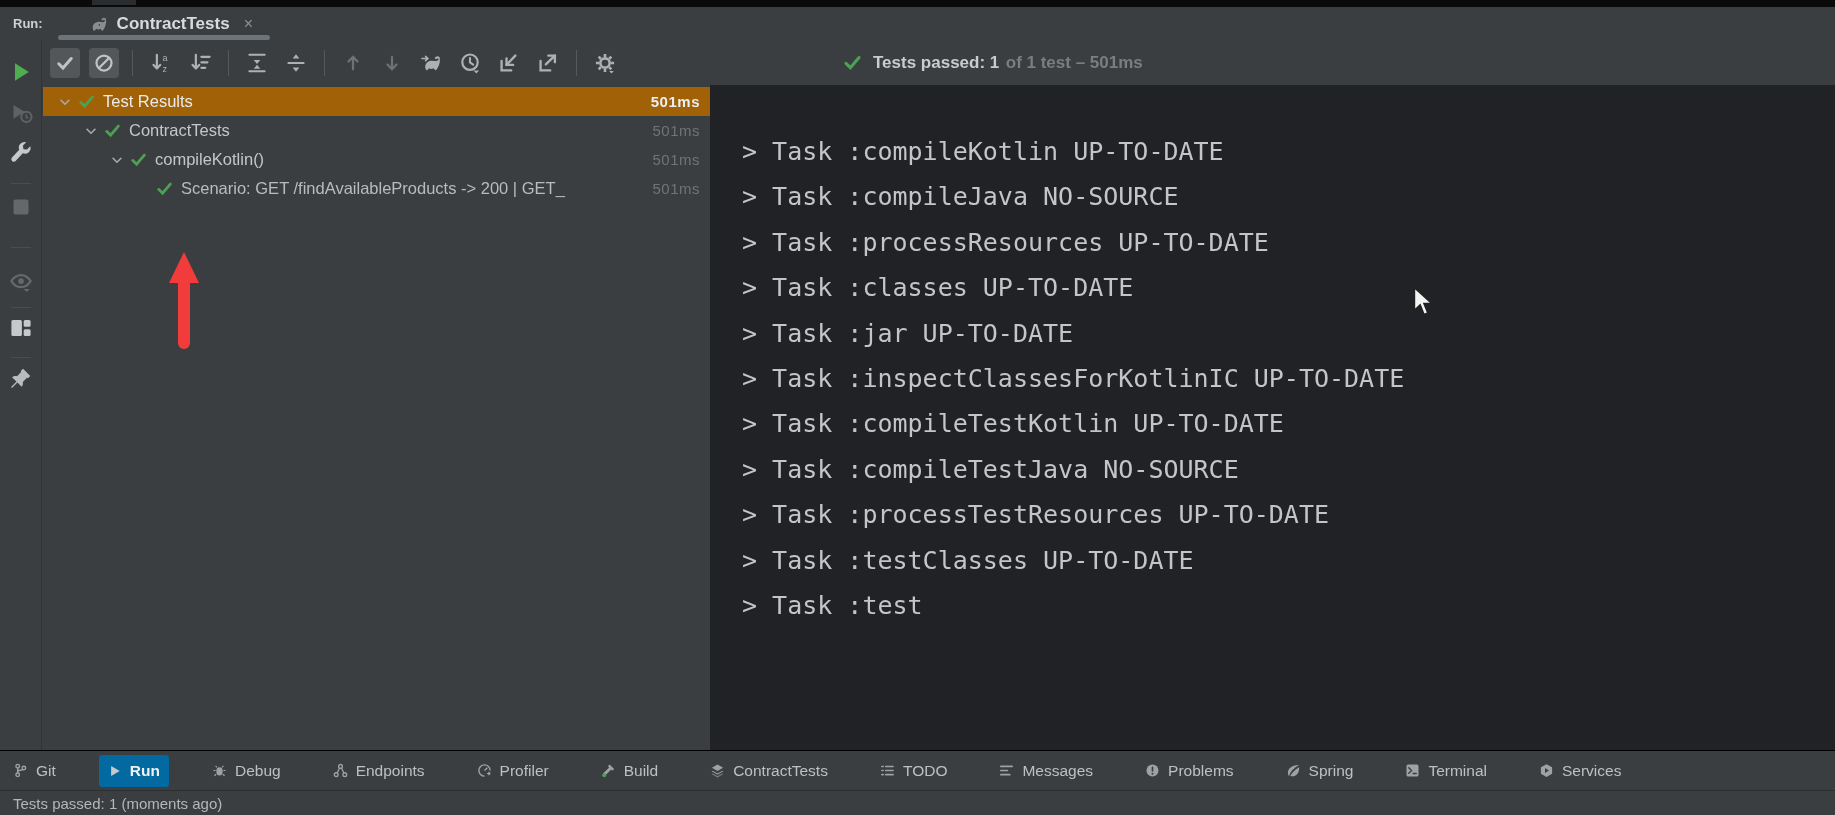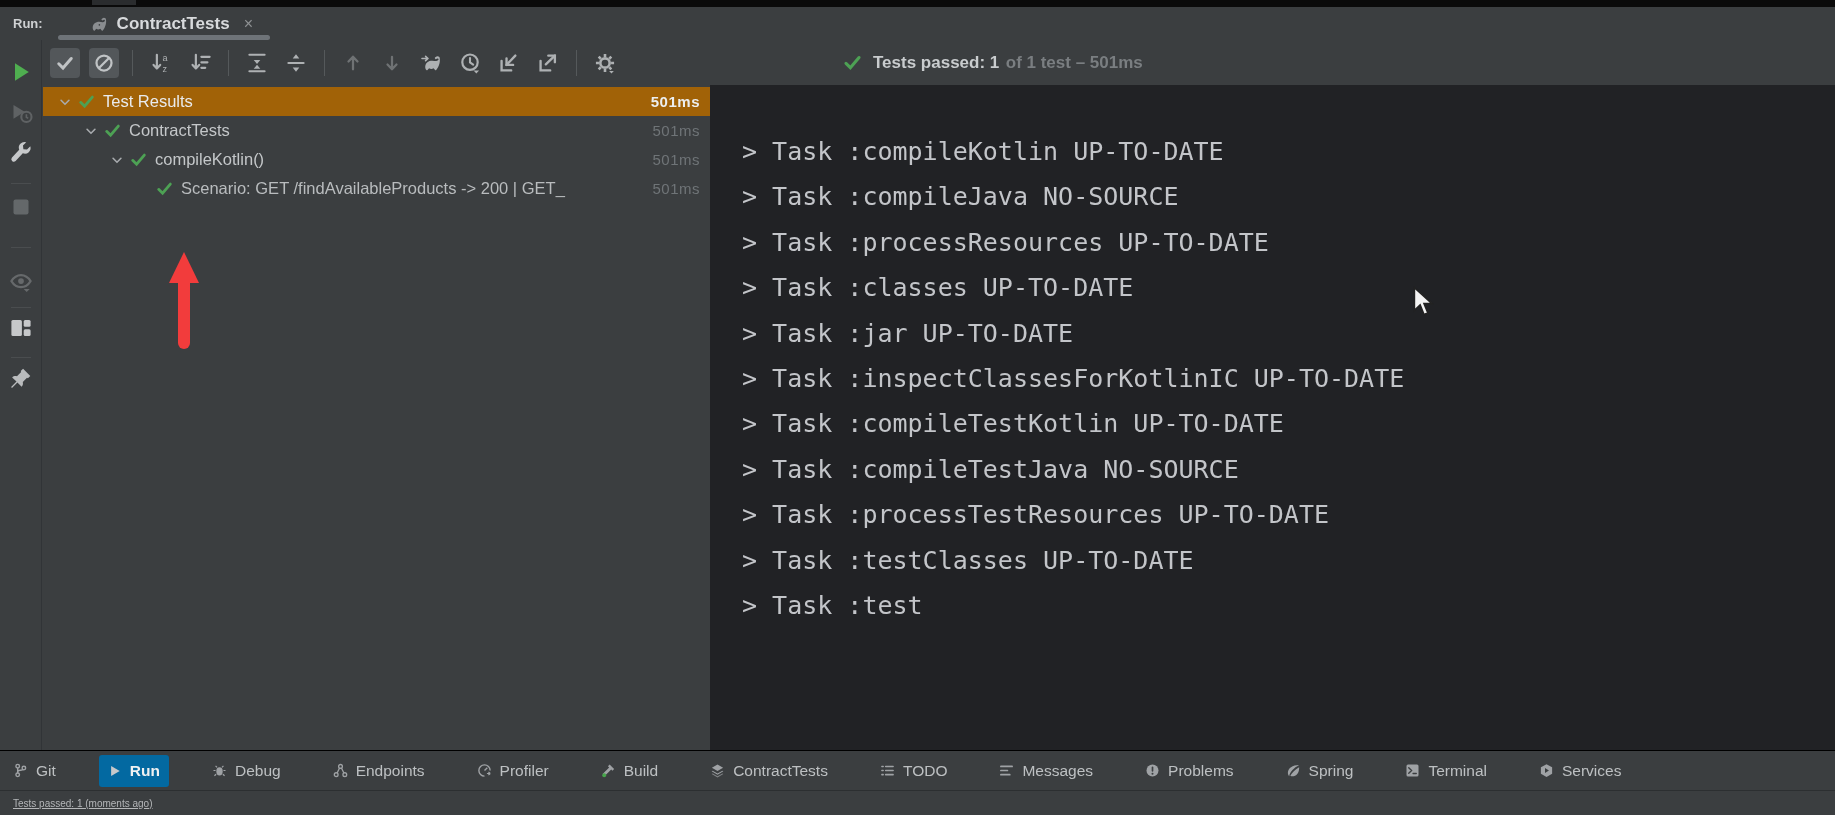--- a/index.html
+++ b/index.html
@@ -65,21 +65,21 @@
   #bottom-bar { left:0; top:750px; width:1835px; height:40px; border-top:1px solid #000000;
                 display:flex; align-items:center; padding-left:4px; gap:34px; }
   .bitem { display:flex; align-items:center; gap:8px; height:32px; padding:0 9px; border-radius:3px; }
   .bitem .blabel { color:#bdc0c2; font-size:15.5px; }
   .bitem.active { background:#0369a1; }
   .bitem.active .blabel { color:#f0f1f2; font-weight:bold; }
 
   
   #status-bar { left:0; top:790px; width:1835px; height:25px; border-top:1px solid #2c2f31;
                 display:flex; align-items:center; padding-left:13px; }
-  #status-text { color:#b4b6b8; font-size:10px;text-decoration:underline; }
+  #status-text { color:#b4b6b8; font-size:15px; }
 
   
   #cursor { left:1412px; top:286px; }
 </style>
 </head>
 <body>
 
 <div id="stage">
 
   <div id="top-strip" class="abs"></div>

